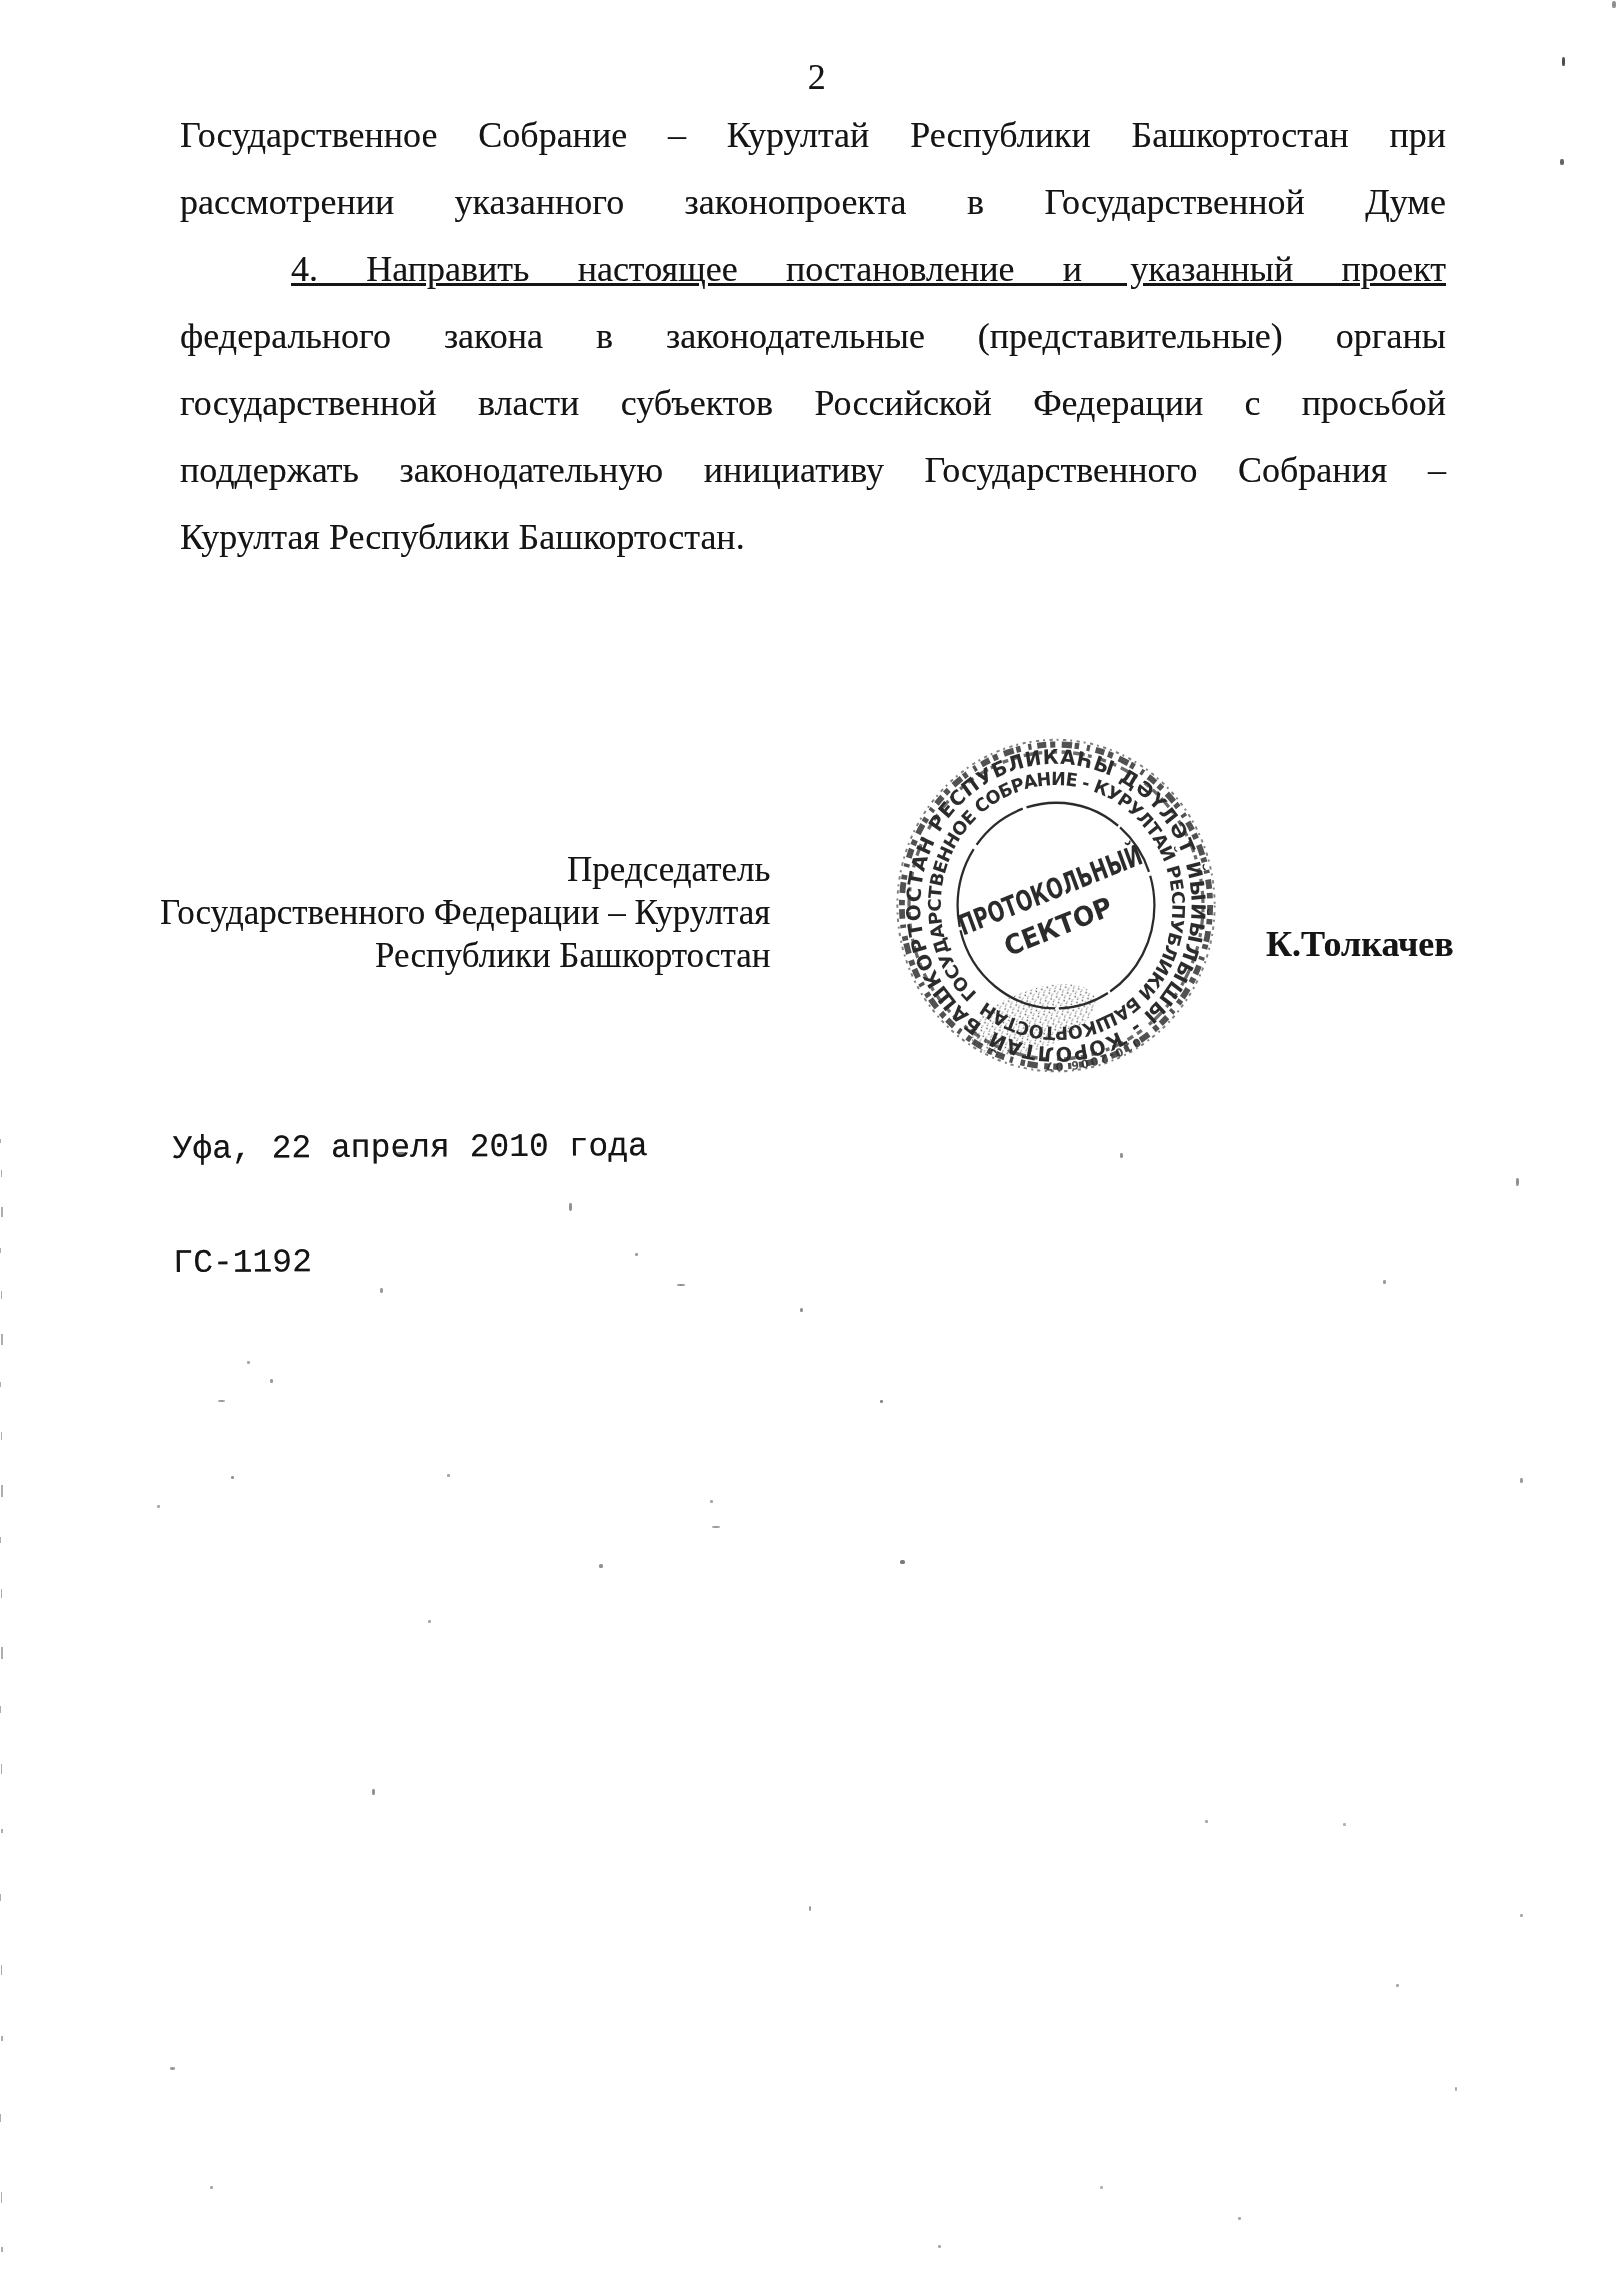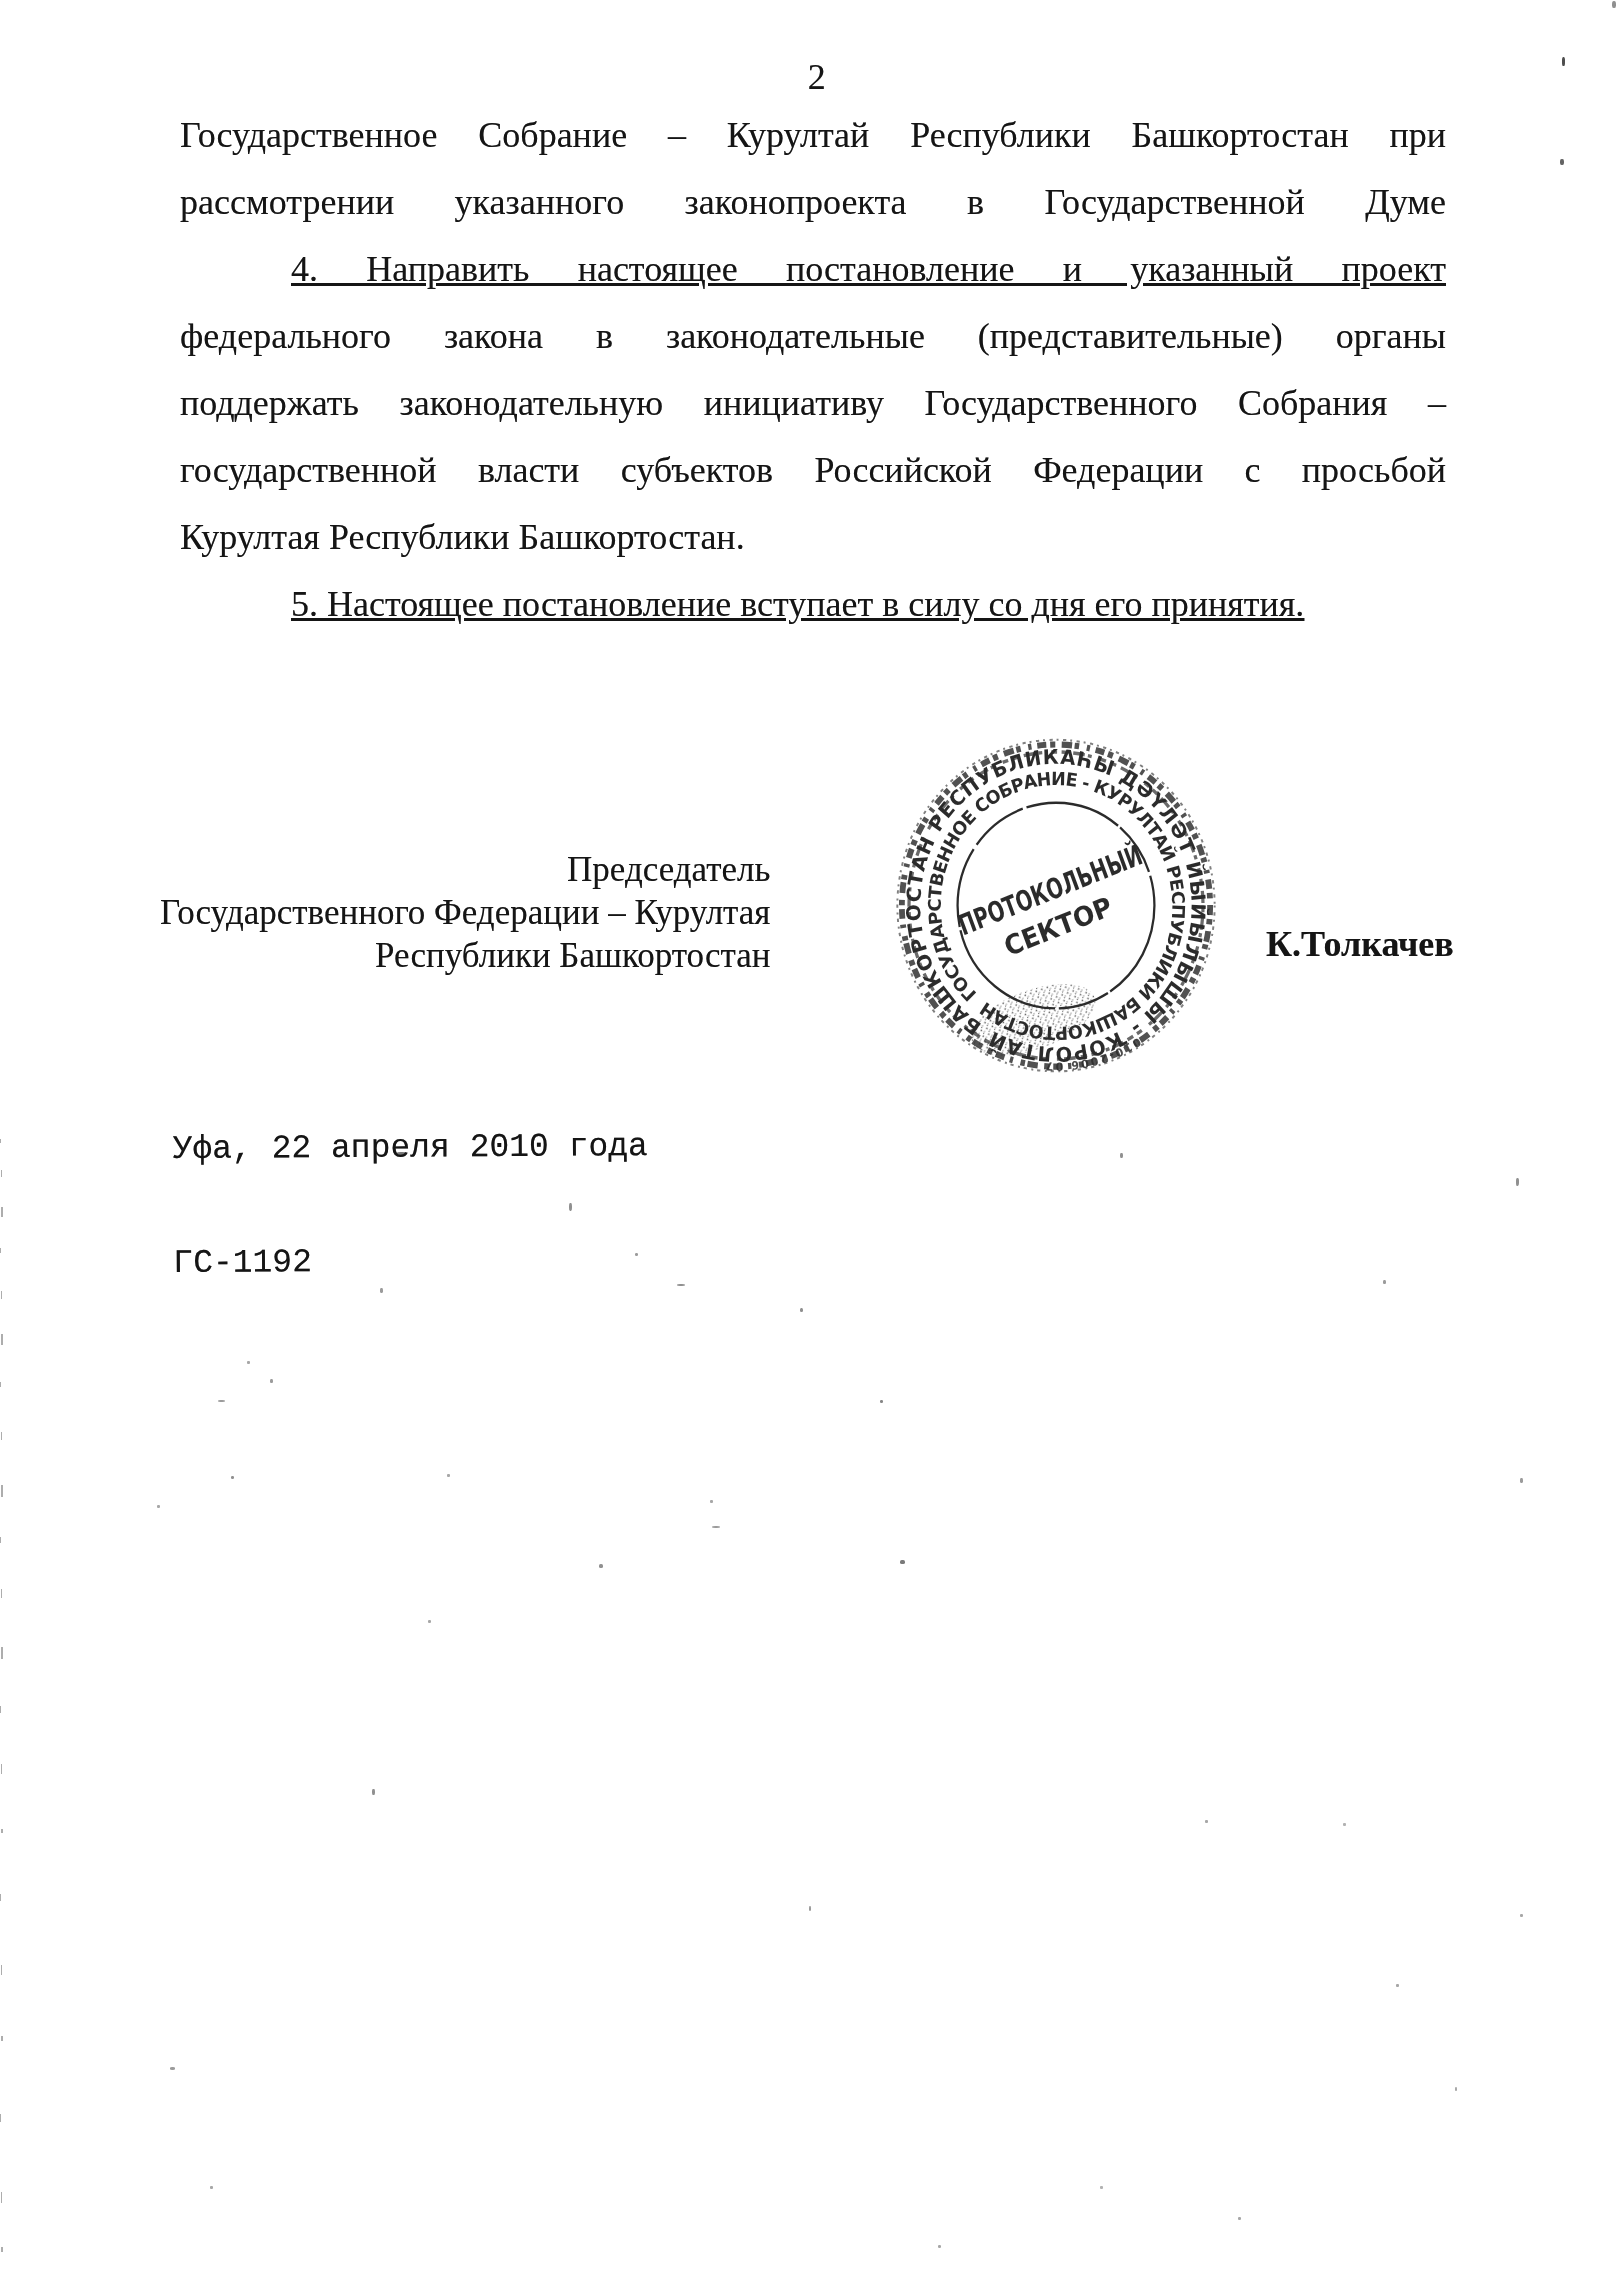--- a/index.html
+++ b/index.html
@@ -50,24 +50,23 @@
 </head>
 <body>
 
 <div id="page-number" class="ink">2</div>
 
 <div id="body-text">
   <div class="line j ink">Государственное Собрание – Курултай Республики Башкортостан при</div>
   <div class="line j ink">рассмотрении указанного законопроекта в Государственной Думе</div>
   <div class="line j ind ink">4. Направить настоящее постановление и указанный проект</div>
   <div class="line j ink">федерального закона в законодательные (представительные) органы</div>
+  <div class="line j ink">государственной власти субъектов Российской Федерации с просьбой</div>
   <div class="line j ink">поддержать законодательную инициативу Государственного Собрания –</div>
-  <div class="line j ink">государственной власти субъектов Российской Федерации с просьбой</div>
   <div class="line ink">Курултая Республики Башкортостан.</div>
-  <div class="line ind ink">5. Настоящее постановление вступает в силу со дня его принятия.</div>
 </div>
 
 <div id="signature">
   <div class="sig-line1 ink">Председатель</div>
   <div class="ink">Государственного Федерации – Курултая</div>
   <div class="ink">Республики Башкортостан</div>
 </div>
 
 <div id="signer-name" class="ink">К.Толкачев</div>
 

